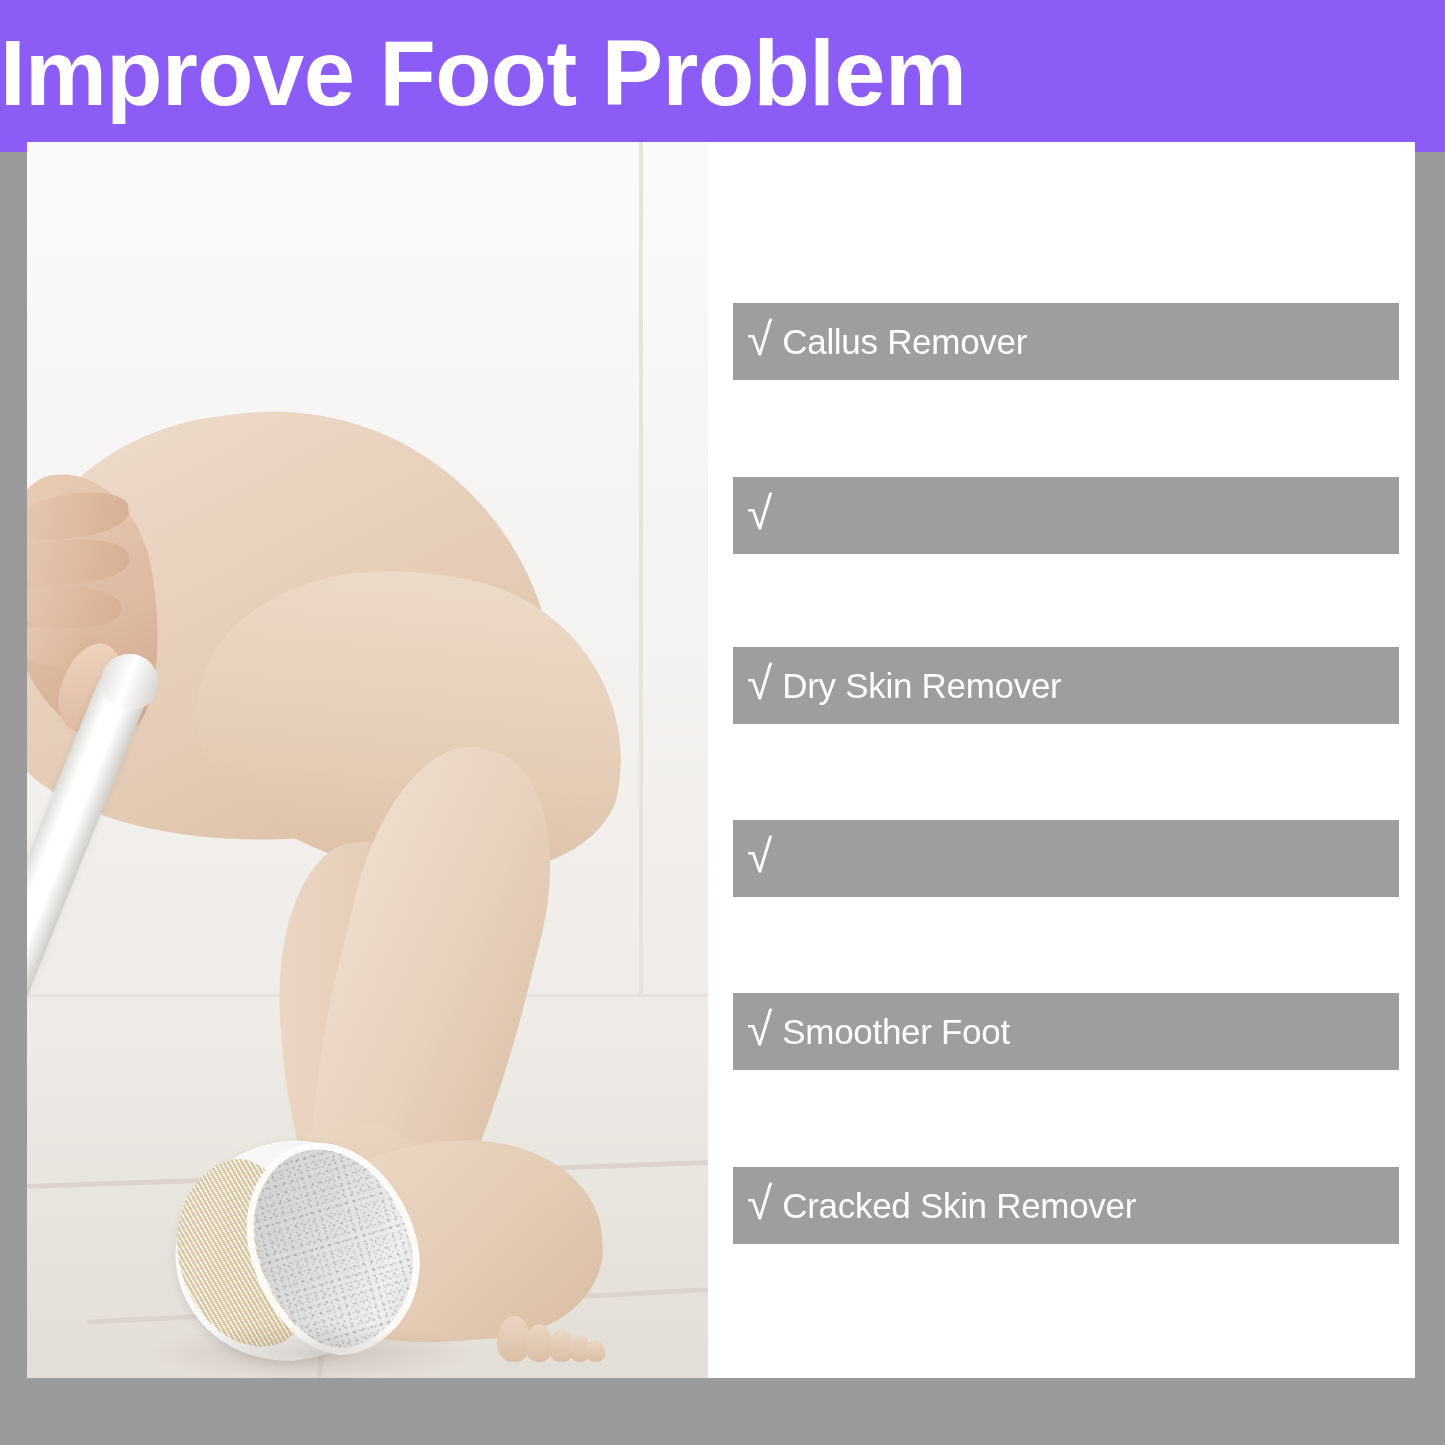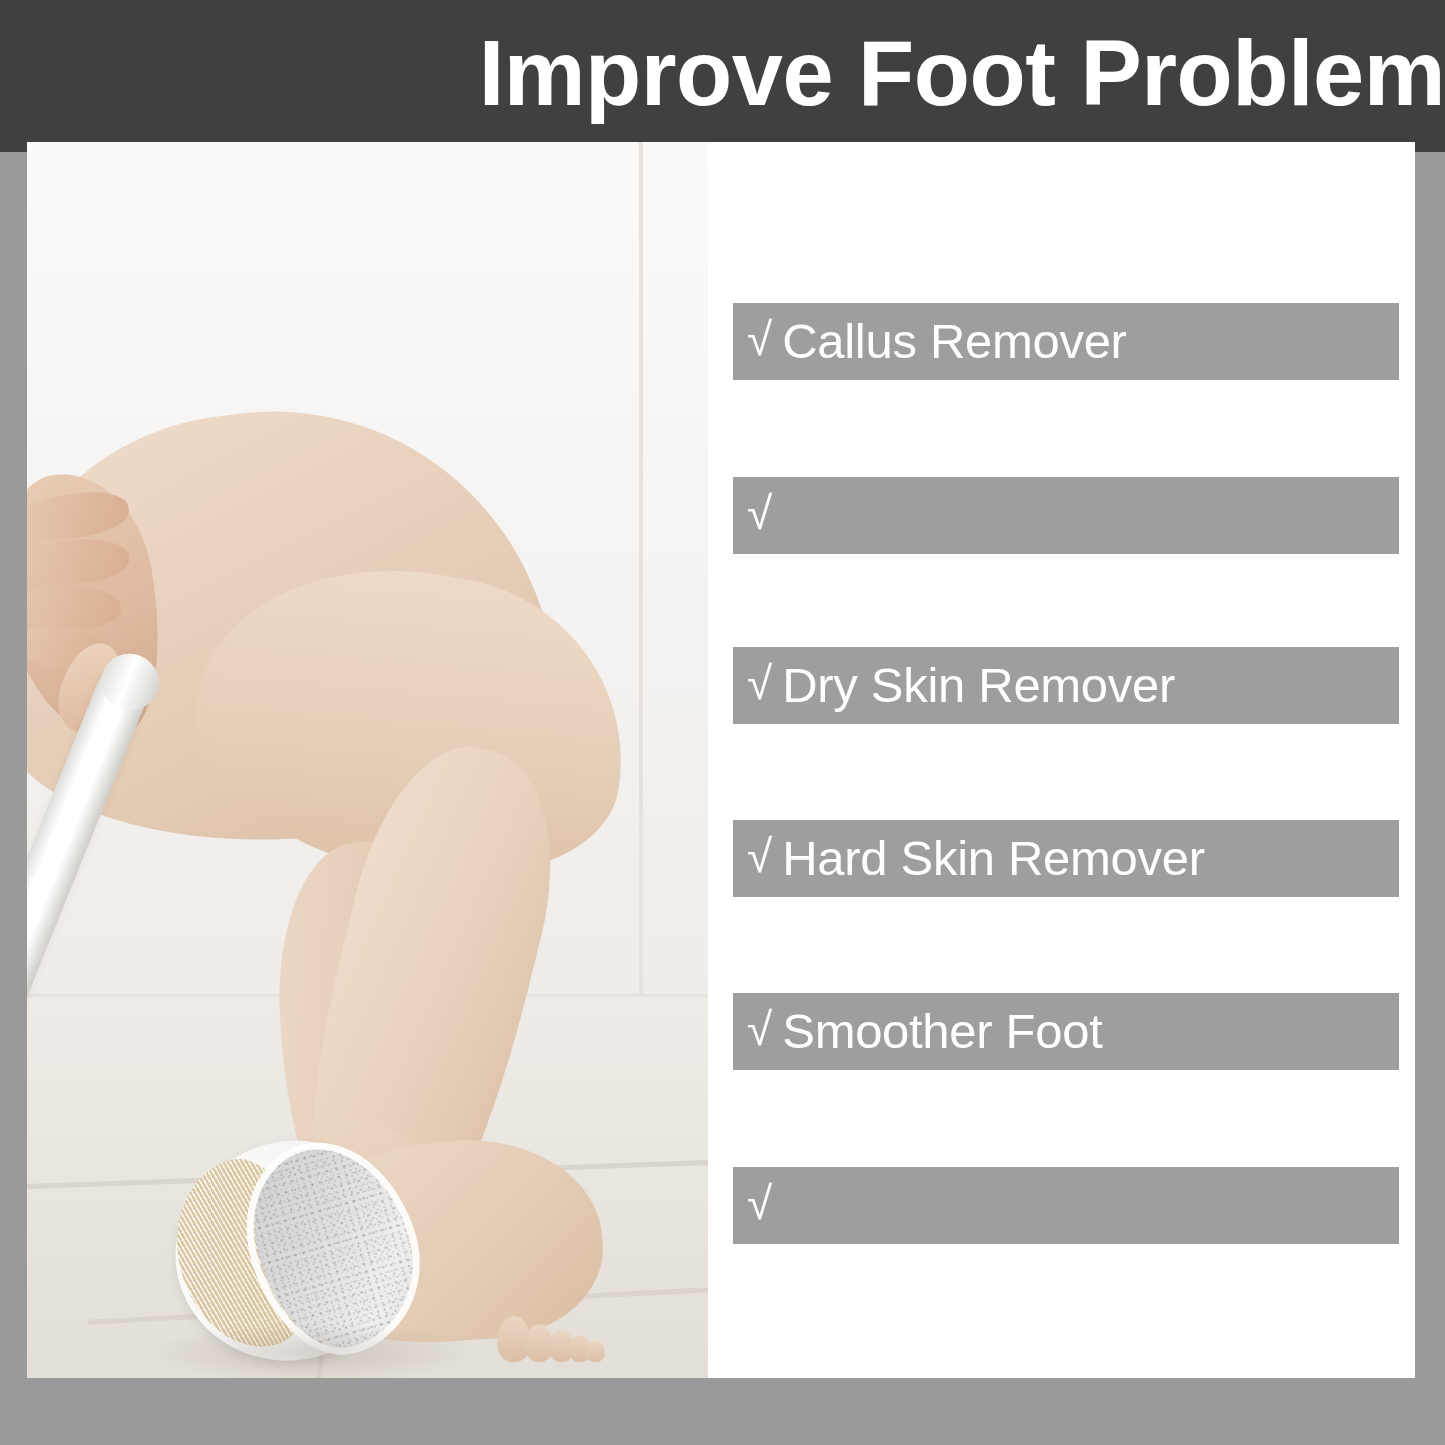--- a/index.html
+++ b/index.html
@@ -9,22 +9,22 @@
     font-family:"Liberation Sans", sans-serif;
     overflow:hidden;
     position:relative;
   }
 
   
   #title-bar{
     position:absolute;
     left:0; top:0;
     width:1445px; height:152px;
-    display:flex; align-items:center; justify-content:flex-end;
-    background:#404040;
+    display:flex; align-items:center; justify-content:flex-start;
+    background:#8b5cf6;
   }
   #title-text{
     color:#ffffff;
     font-size:92px;
     font-weight:bold;
     letter-spacing:-0.5px;
     line-height:1;
     white-space:nowrap;
     padding-bottom:6px;
   }
@@ -233,21 +233,21 @@
     color:#ffffff;
     font-size:46px;
     line-height:1;
     font-weight:300;
     margin-right:10px;
     position:relative;
     top:-3px;
   }
   .feature-label{
     color:#ffffff;
-    font-size:49px;
+    font-size:35px;
     line-height:1;
     font-weight:400;
     letter-spacing:-0.3px;
   }
 </style>
 </head>
 <body>
 
 <div id="title-bar">
   <div id="title-text">Improve Foot Problem</div>
@@ -305,26 +305,26 @@
       <span class="check-icon">√</span>
     </div>
 
     <div class="feature-row" style="top:505px;">
       <span class="check-icon">√</span>
       <span class="feature-label">Dry Skin Remover</span>
     </div>
 
     <div class="feature-row" style="top:678px;">
       <span class="check-icon">√</span>
-      <span class="feature-label">Hard Skin Remover</span>
     </div>
 
     <div class="feature-row" style="top:851px;">
       <span class="check-icon">√</span>
       <span class="feature-label">Smoother Foot</span>
     </div>
 
     <div class="feature-row" style="top:1025px;">
       <span class="check-icon">√</span>
+      <span class="feature-label">Cracked Skin Remover</span>
     </div>
 
   </div>
 </div>
 
 </body></html>

